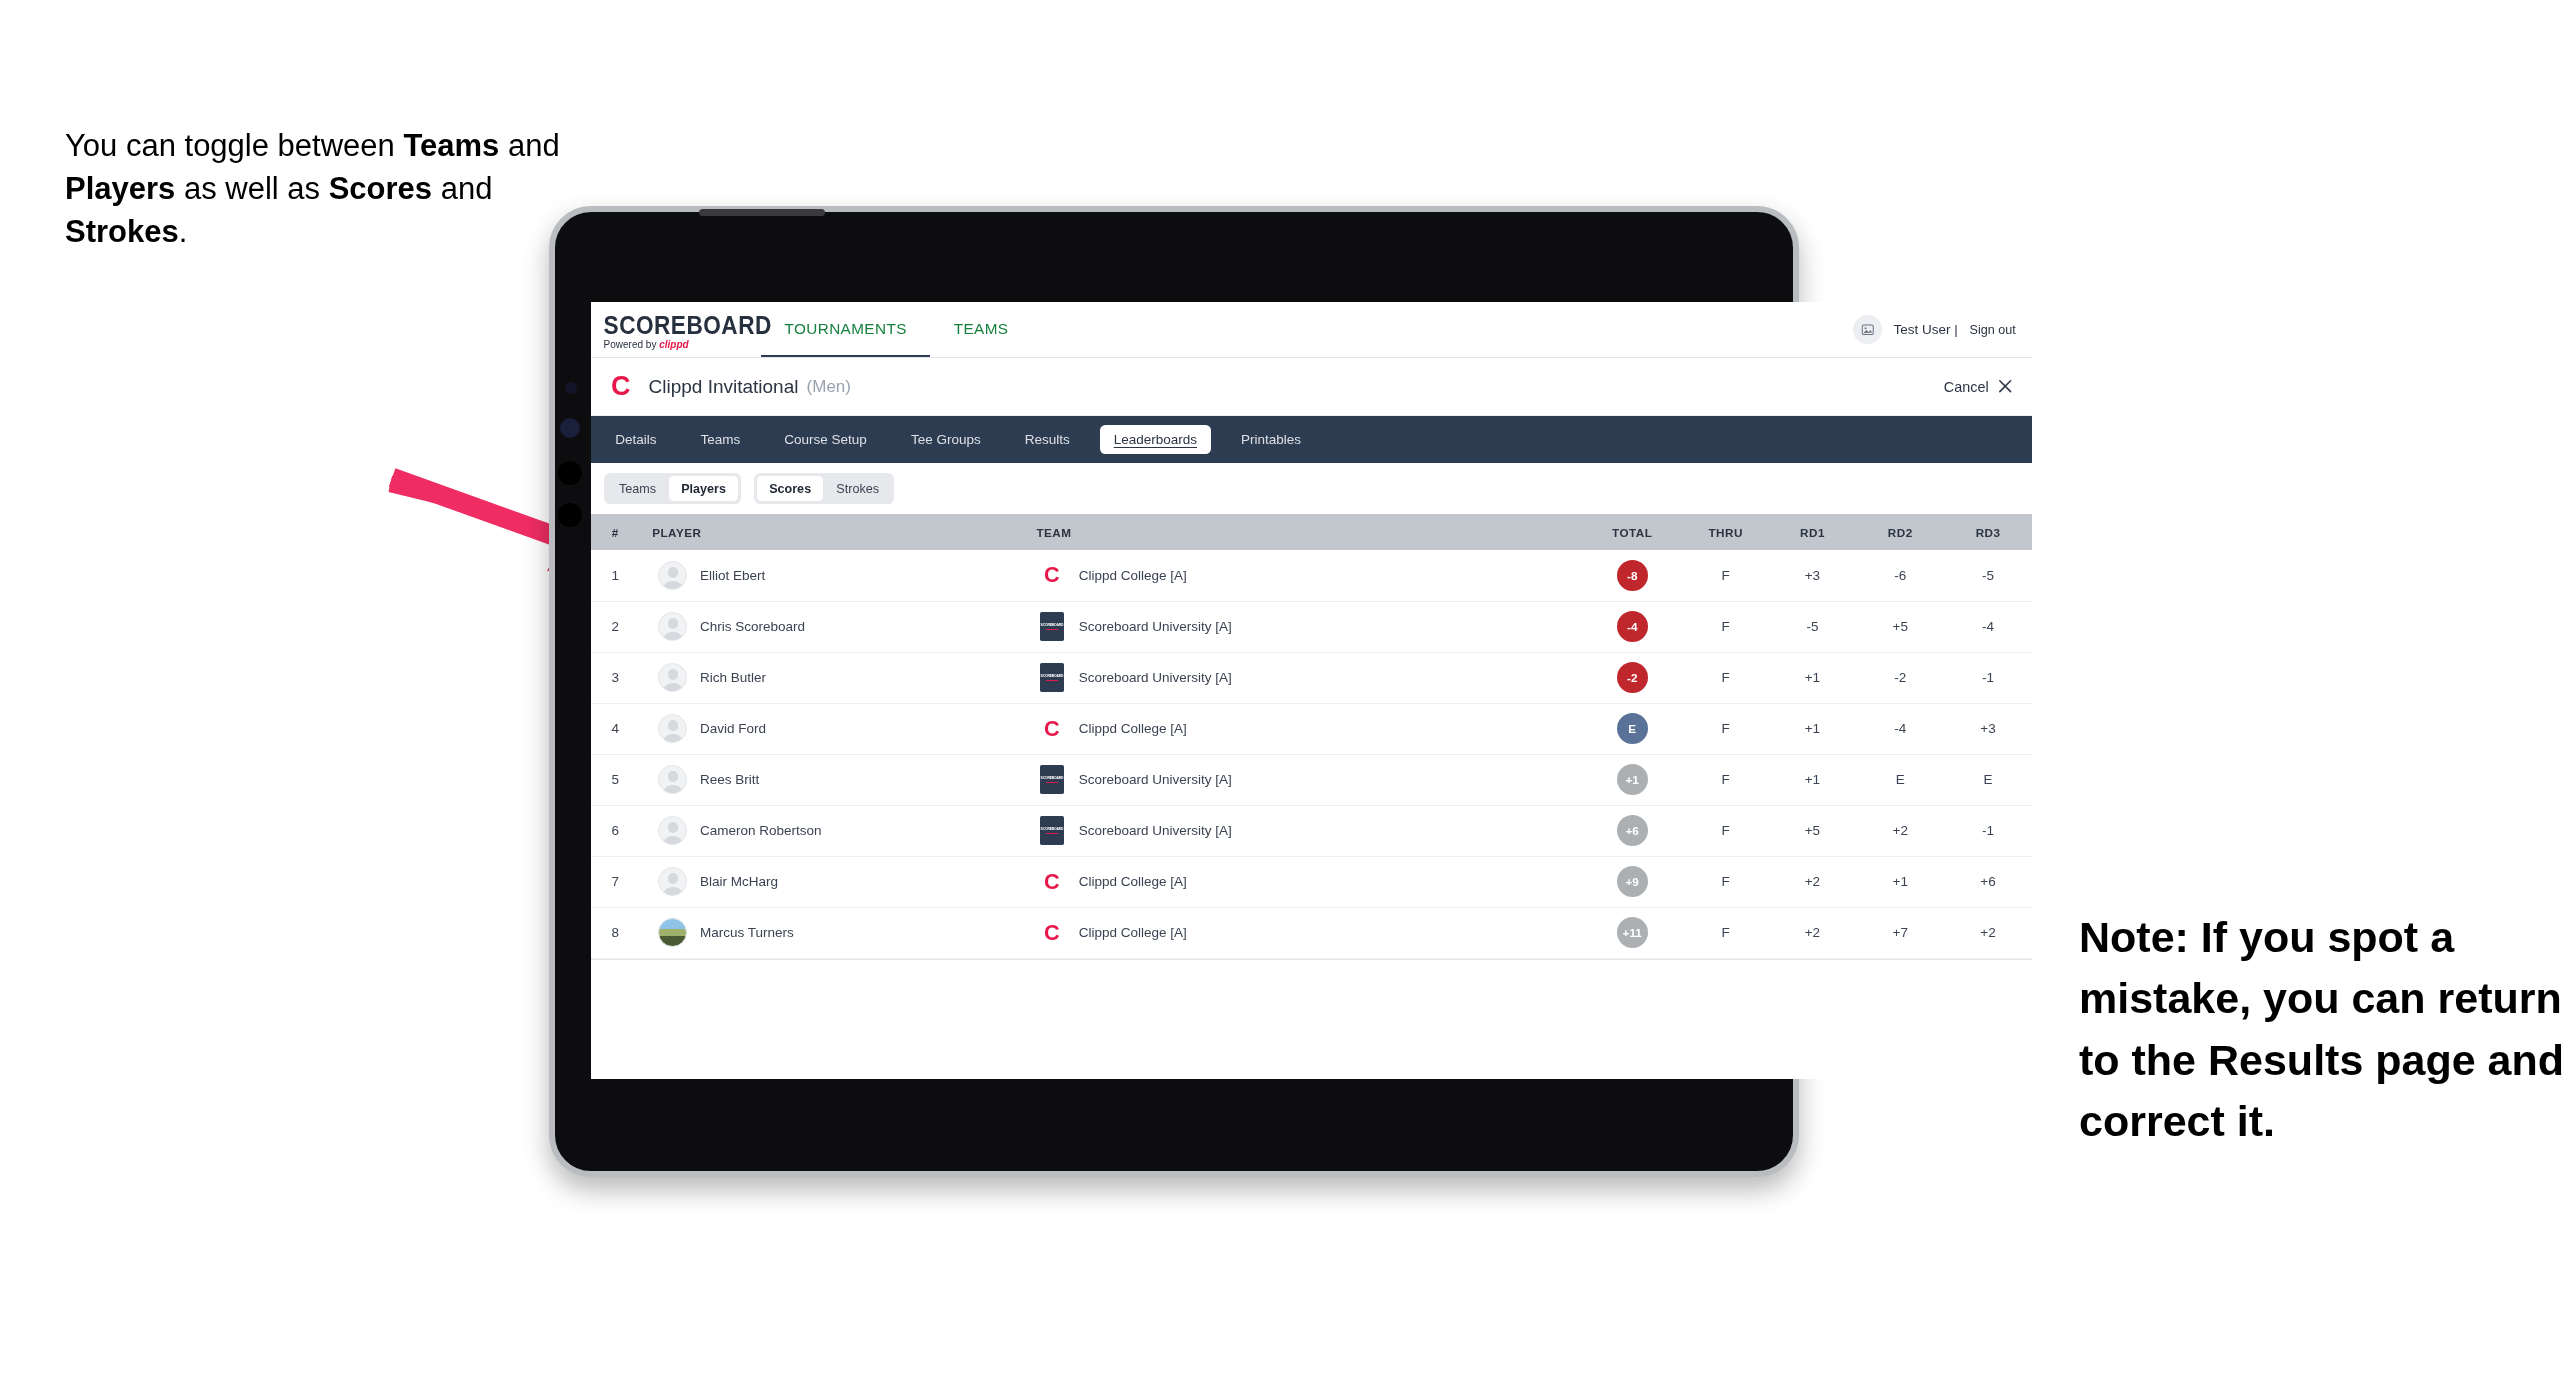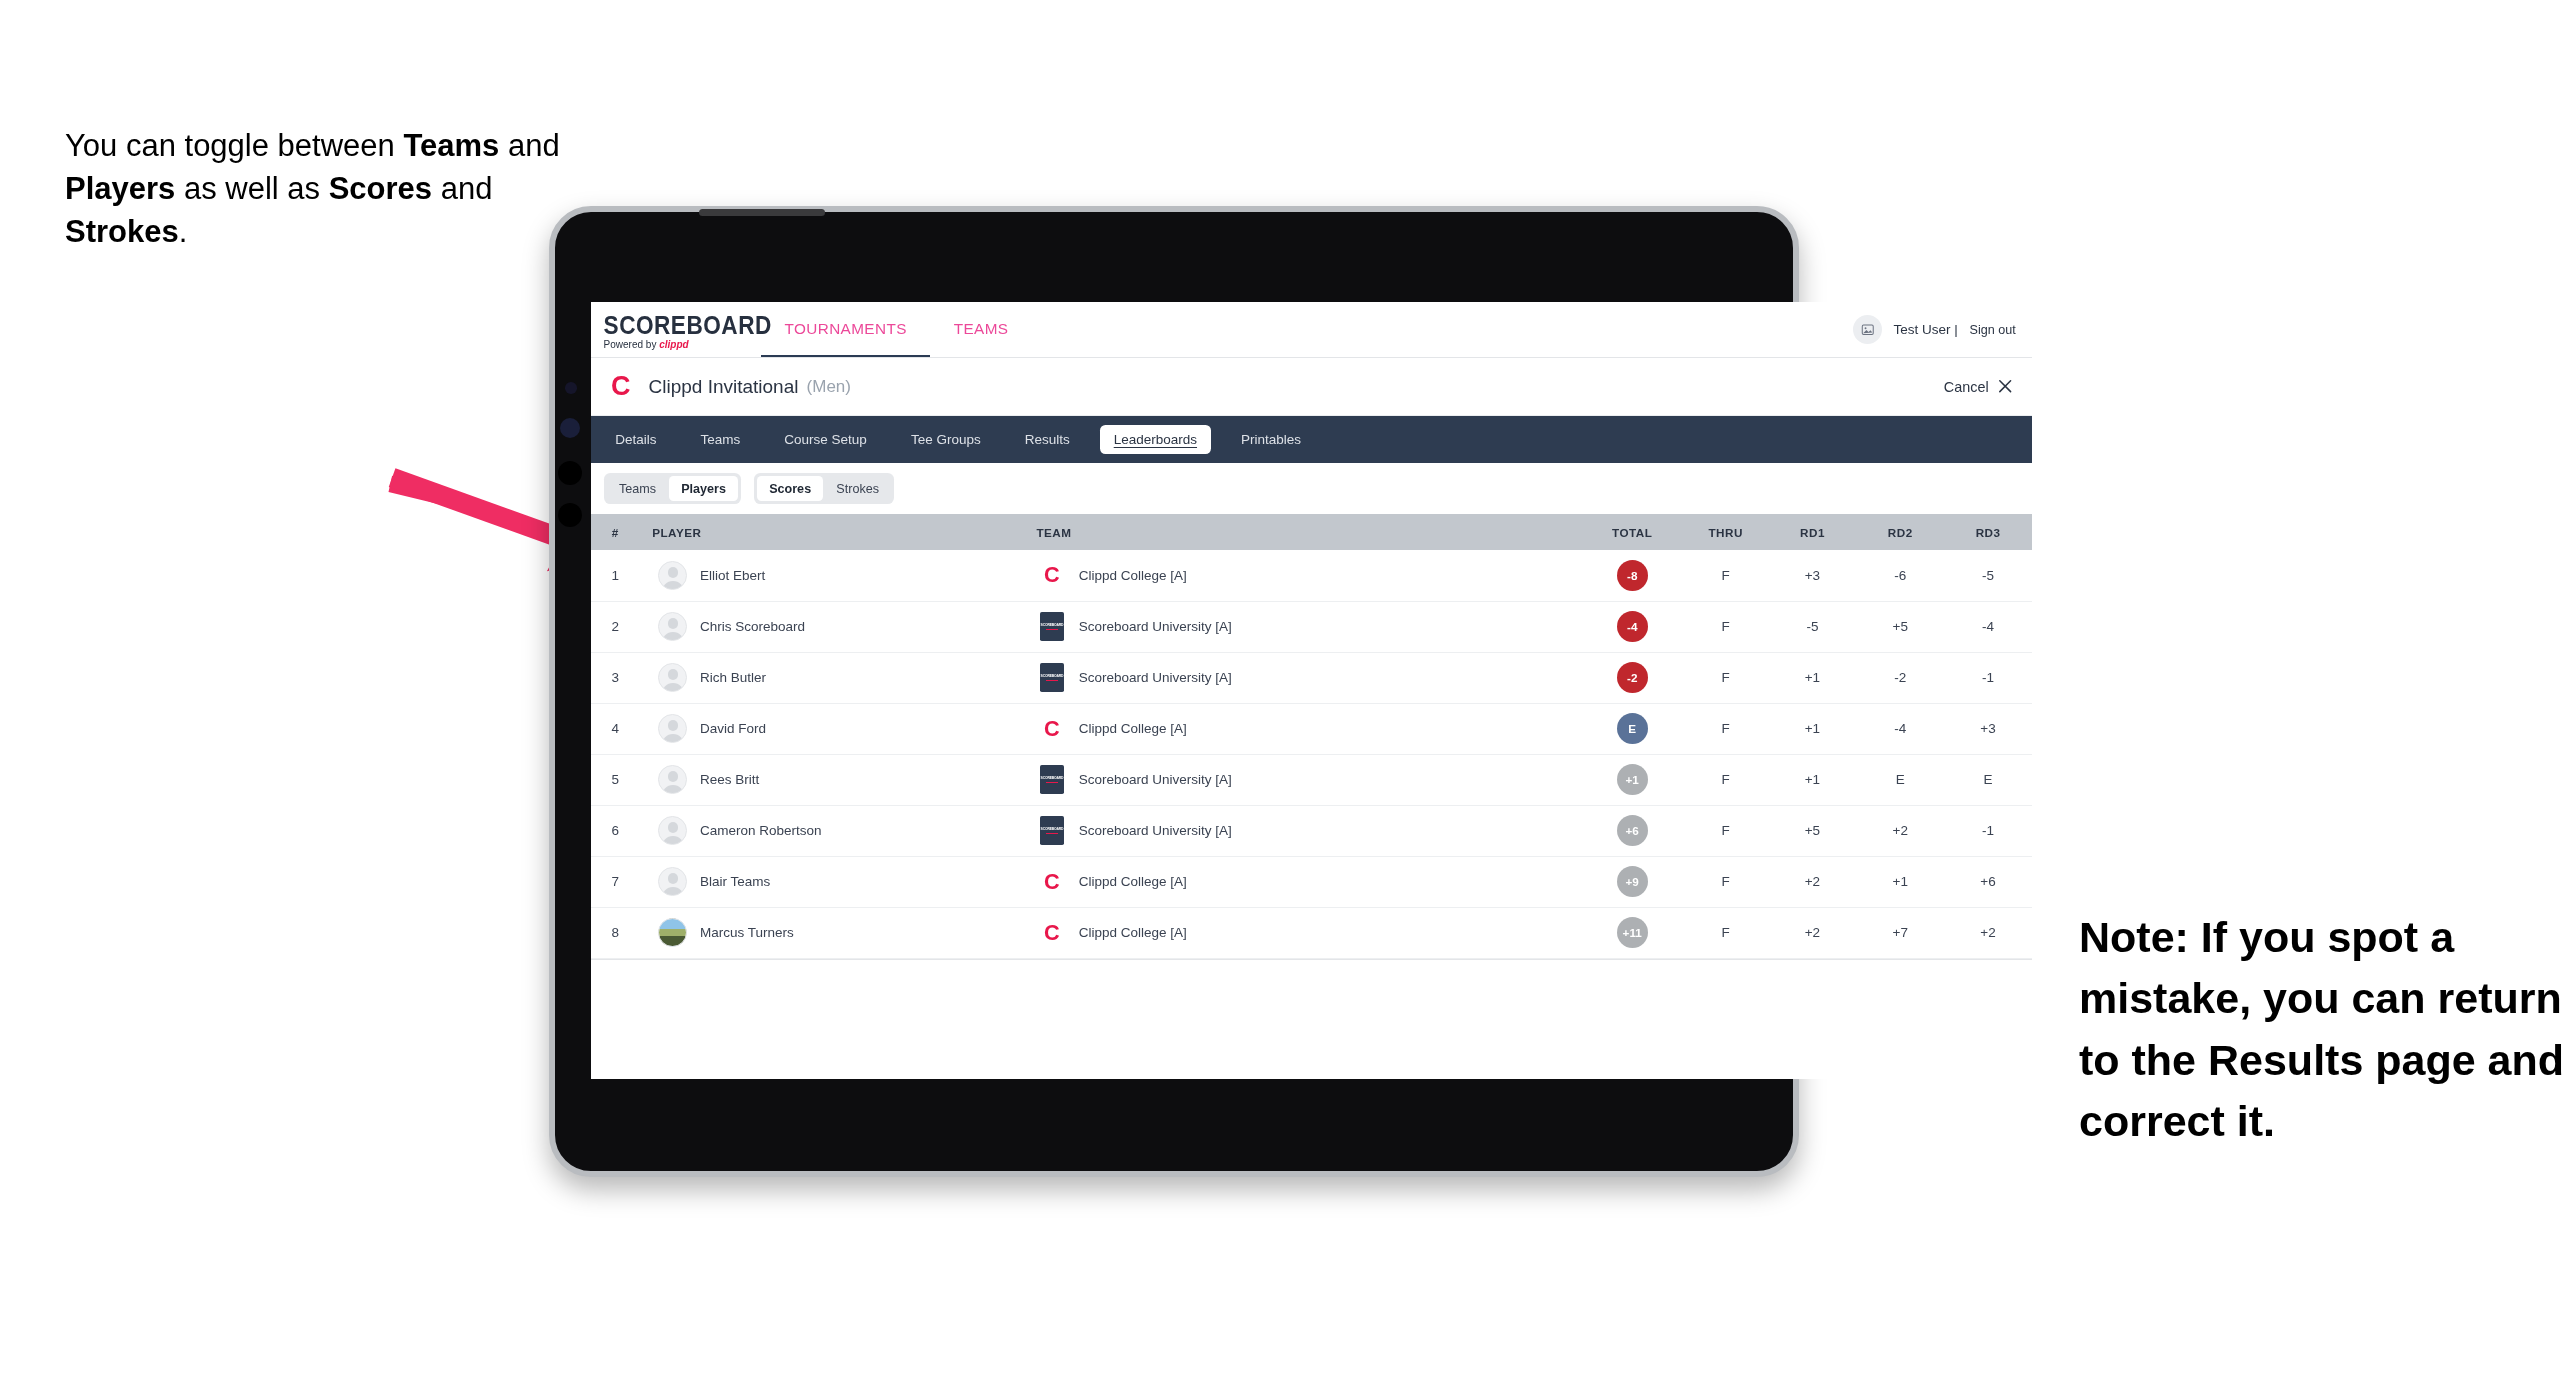--- a/index.html
+++ b/index.html
@@ -62,21 +62,21 @@
   .logo-word {
     font-size: 22.6px; font-weight: bold; letter-spacing: 0.5px; color: #27303f;
     font-family: "Liberation Sans", sans-serif; line-height: 1;
     transform: scaleY(1.12); transform-origin: left center;
   }
   .logo-sub { font-size: 10px; color: #27303f; margin-top: 2px; line-height:1; }
   .logo-sub .brand { color: #e8174b; font-weight: bold; font-style: italic; }
 
   .nav-tab {
     display: flex; align-items: center; padding: 0 23.5px;
-    font-size: 15.3px; color: #ec4899; letter-spacing: 0.4px;
+    font-size: 15.3px; color: #15803d; letter-spacing: 0.4px;
     border-bottom: 2.7px solid transparent; cursor: pointer;
   }
   .nav-tab.active { border-bottom-color: #2b3b54; }
   .header-spacer { flex: 1; }
   .header-right { display: flex; align-items: center; padding-right: 16.3px; gap: 11.7px; }
   .avatar-chip {
     width: 29px; height: 29px; border-radius: 50%; background: #eceef1;
     display: flex; align-items: center; justify-content: center;
   }
   .user-name { font-size: 13.5px; color: #2b3443; }
@@ -409,21 +409,21 @@
                 <td class="col-rd" style="text-align: center;">-1</td>
               </tr>
               <tr>
                 <td class="col-rank" style="text-align: center;">7</td>
                 <td class="col-player">
                   <div class="player-cell">
                     <div class="pl-avatar">
                       <div class="head"></div>
                       <div class="body"></div>
                     </div>
-                    <span>Blair Teams</span>
+                    <span>Blair McHarg</span>
                   </div>
                 </td>
                 <td class="col-team">
                   <div class="team-cell">
                     <div class="team-logo-c">C</div>
                     <span>Clippd College [A]</span>
                   </div>
                 </td>
                 <td class="col-total" style="text-align: center;"><span class="badge grey">+9</span></td>
                 <td class="col-thru" style="text-align: center;">F</td>

